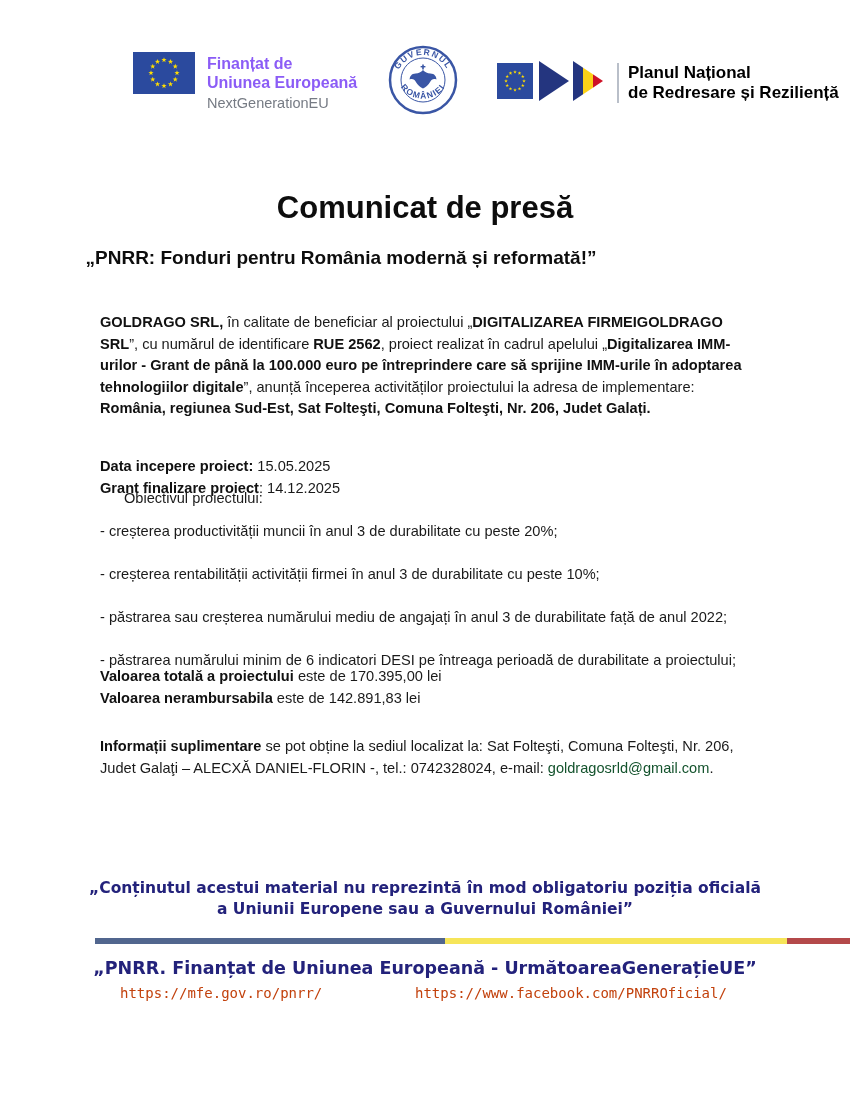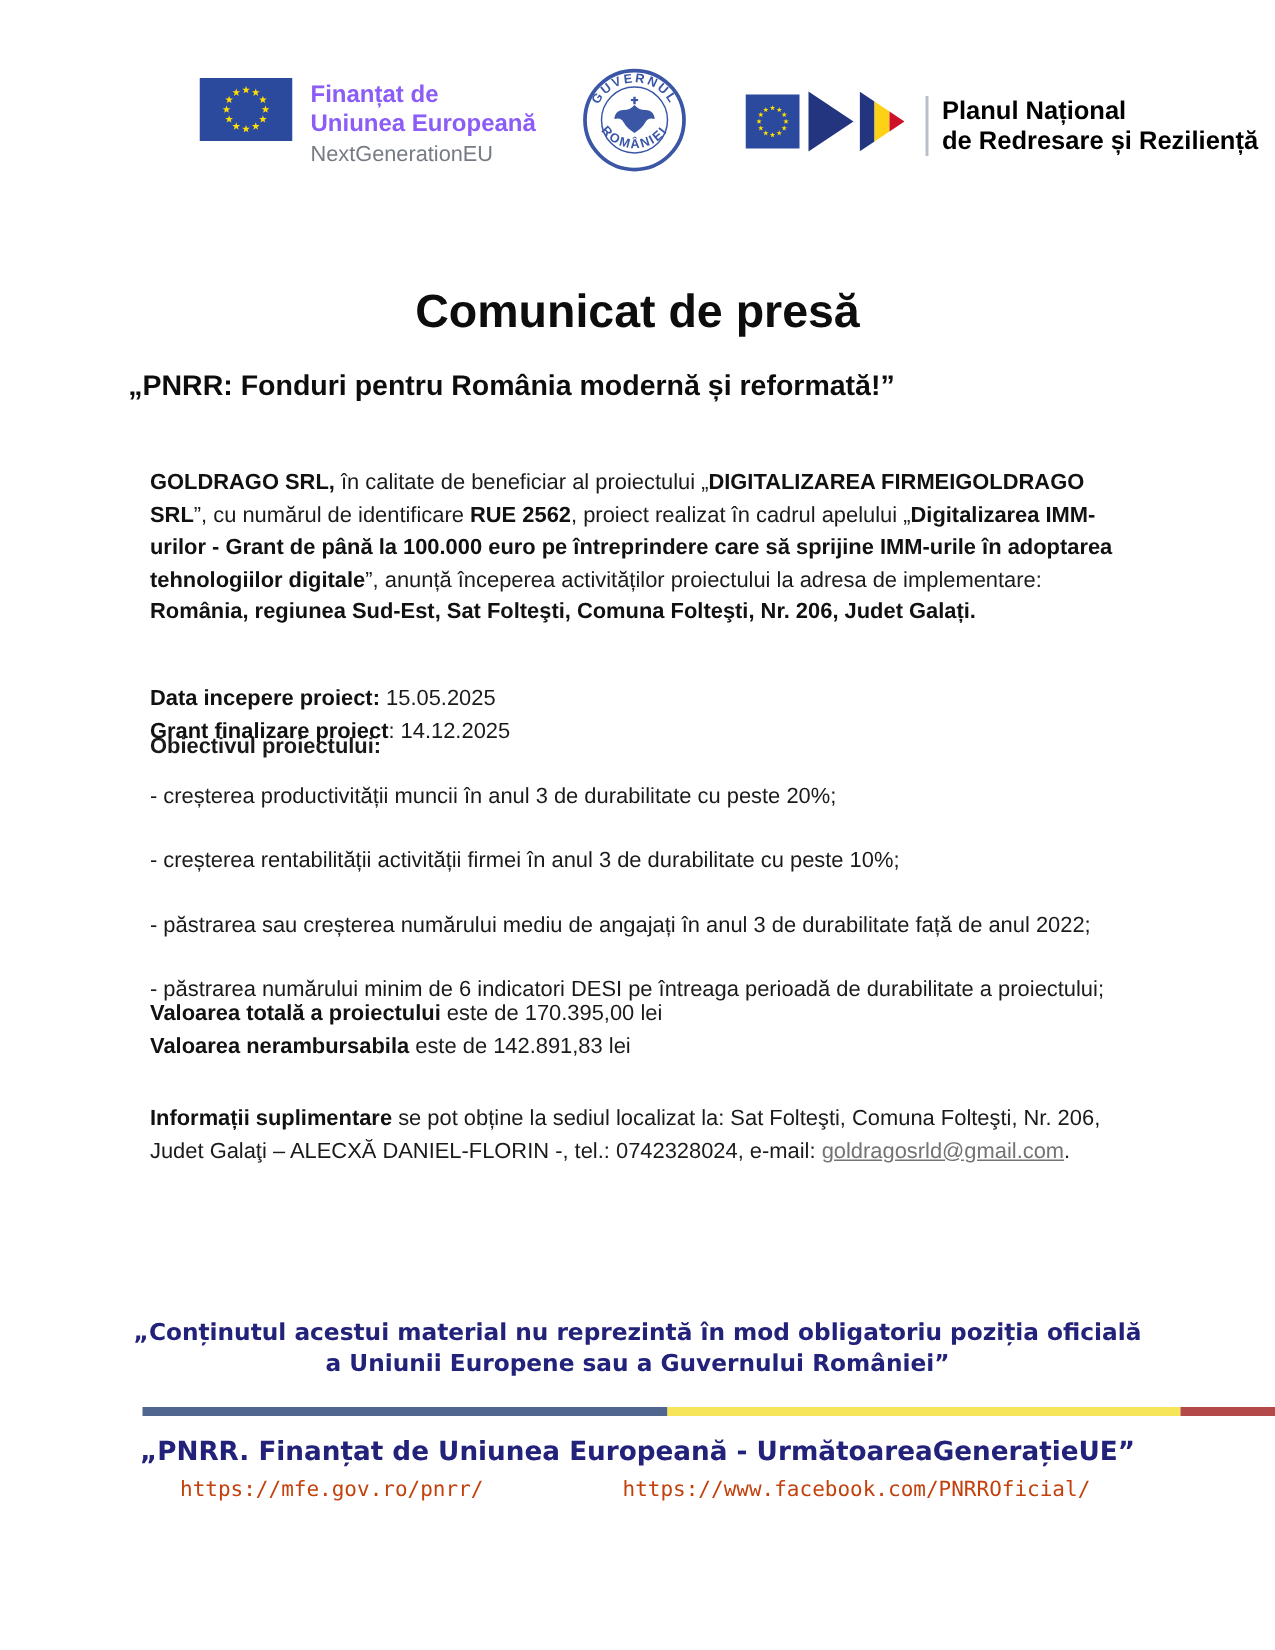--- a/index.html
+++ b/index.html
@@ -40,24 +40,24 @@
   }
 
   
   .doc-text { color: #1a1a1a; font-size: 14.6px; line-height: 21.5px; }
   .doc-text b { color: #111111; }
   .p1   { position: absolute; top: 312px; left: 100px; width: 652px; }
   .dates { position: absolute; top: 428px; left: 100px; width: 652px; margin-top: 28px; }
   .objectives { position: absolute; top: 488px; left: 100px; width: 660px; }
   .objectives .obj-item { margin-top: 11px; margin-bottom: 21.5px; }
   .objectives .obj-item:last-child { margin-bottom: 0; }
-  .obj-heading { font-weight: bold; margin-bottom: 0px; }
+  .obj-heading { font-weight: normal; margin-bottom: 0px; margin-left: 24px; }
   .values { position: absolute; top: 666px; left: 100px; width: 652px; }
   .info  { position: absolute; top: 736px; left: 100px; width: 652px; }
-  a.email-link { color: #737373; text-decoration: underline; cursor: pointer; }
+  a.email-link { color: #14532d; cursor: pointer; }
 
   
   .disclaimer {
     position: absolute; top: 878px; left: 85px; width: 680px;
     text-align: center; color: #23227b; font-size: 15.5px; line-height: 21px;
     font-family: "DejaVu Sans", sans-serif; font-weight: bold;
   }
 
   
   .tricolor { position: absolute; top: 938px; left: 95px; width: 755px; height: 6px; display: flex; }

